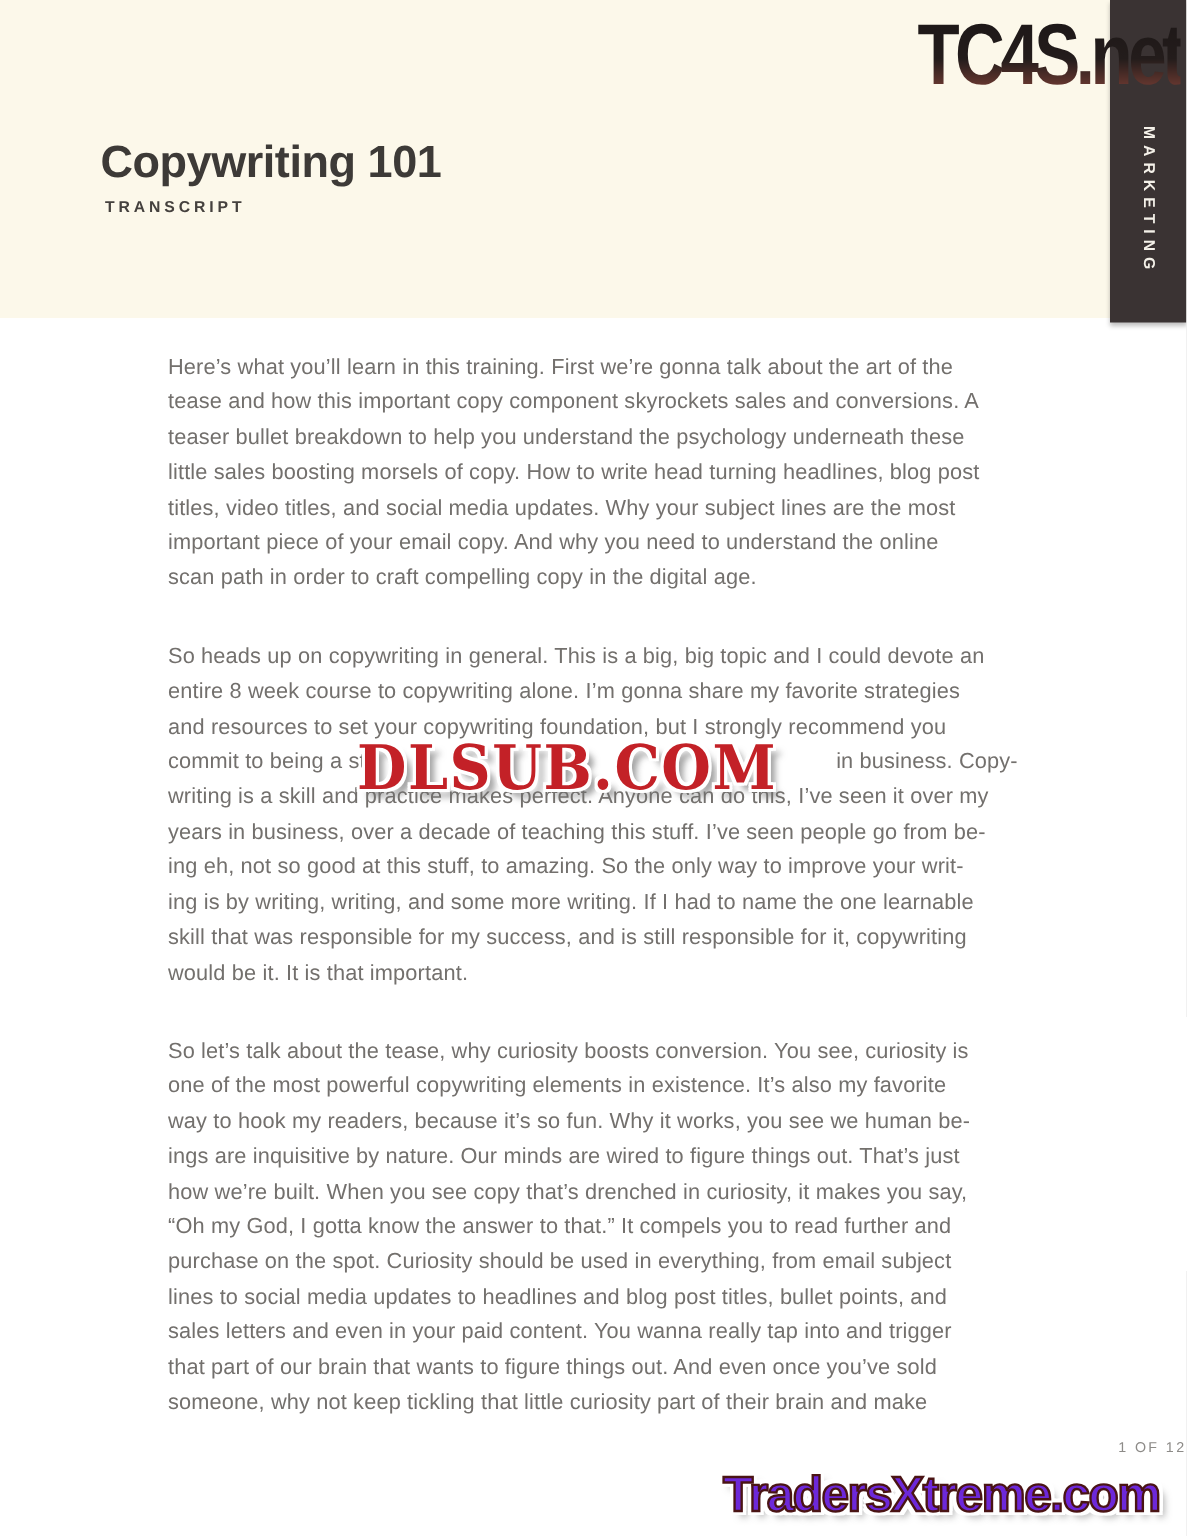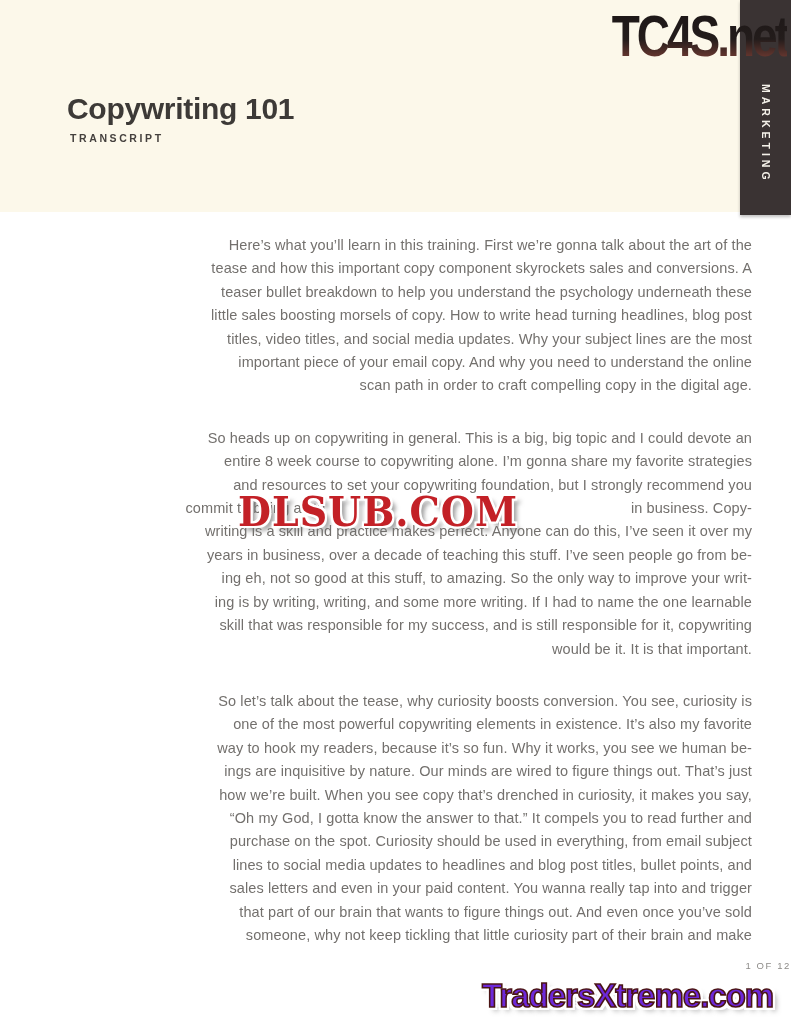--- a/index.html
+++ b/index.html
@@ -58,21 +58,20 @@
     left: 112px; top: 234px;
     width: 640px;
   }
   .para {
     white-space: pre;
     font-size: 14.5px;
     line-height: 23.4px;
     color: #73706d;
     letter-spacing: 0.1px;
     margin: 0 0 29px 0;
-    text-align: right;
   }
   .page-number {
     position: absolute;
     left: 0; right: 0; top: 960px;
     text-align: right;
     font-size: 9.5px;
     letter-spacing: 1.6px;
     color: #8d8b88;
   }
   .copyright {

